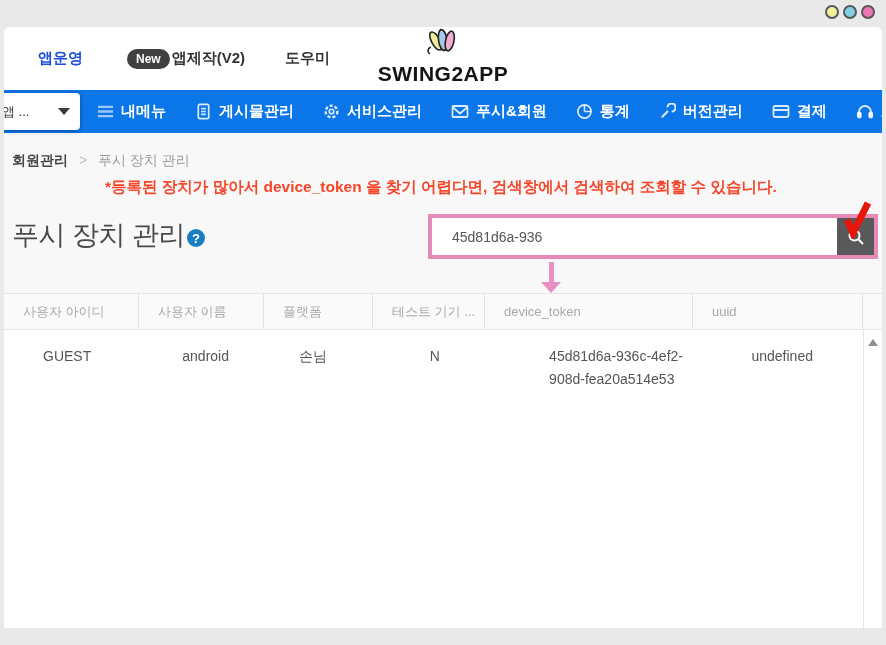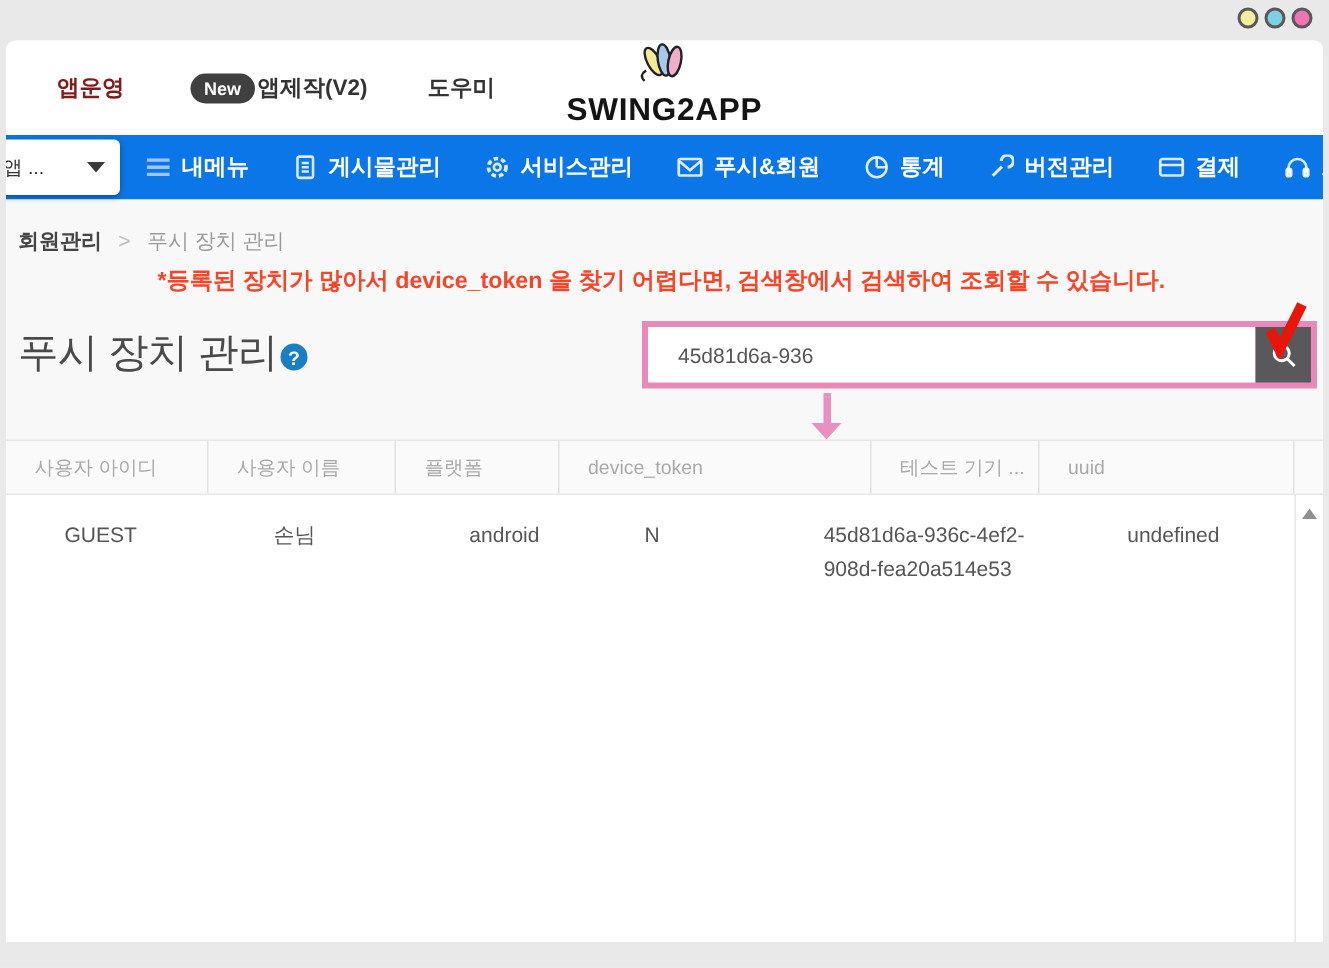--- a/index.html
+++ b/index.html
@@ -13,21 +13,21 @@
   .dot-cyan   { background:#7fd0e4; }
   .dot-pink   { background:#ee74b2; }
 
   
   .card { position:absolute; left:4px; right:4px; top:27px; bottom:17px;
           background:#fff; border-radius:6px 6px 0 0; overflow:hidden; }
 
   
   .topbar { position:relative; height:63px; background:#fff; }
   .top-links { position:absolute; left:34px; top:0; height:63px; display:flex; align-items:center; }
-  .link-primary { color:#7f1d1d; font-weight:bold; font-size:15px; cursor:pointer; }
+  .link-primary { color:#1d4ed8; font-weight:bold; font-size:15px; cursor:pointer; }
   .badge-new { margin-left:44px; background:#404040; color:#fff; font-size:12px; font-weight:bold;
                padding:3px 9px; border-radius:11px; }
   .link-dark { color:#333; font-weight:bold; font-size:15px; cursor:pointer; }
   .link-make { margin-left:2px; }
   .link-help { margin-left:40px; }
   .logo { position:absolute; left:50%; transform:translateX(-50%); top:0; height:63px;
           display:flex; align-items:center; gap:5px;flex-direction:column; }
   .logo-text { font-size:21px; font-weight:800; color:#141414; letter-spacing:.5px; }
 
   
@@ -248,30 +248,30 @@
       <div class="pink-arrow">
         <span class="shaft"></span>
           <span class="head"></span>
       </div>
 
       <div class="table">
         <div class="thead">
           <div class="th c1">사용자 아이디</div>
           <div class="th c2">사용자 이름</div>
           <div class="th c3">플랫폼</div>
+          <div class="th c4">테스트 기기 ...</div>
           <div class="th c5">device_token</div>
-          <div class="th c4">테스트 기기 ...</div>
           <div class="th c6">uuid</div>
           <div class="th th-filler"></div>
         </div>
         <div class="tbody">
           <div class="trow">
             <div class="td c1">GUEST</div>
+            <div class="td c3">android</div>
             <div class="td c2">손님</div>
-            <div class="td c3">android</div>
             <div class="td c4">N</div>
             <div class="td c5">45d81d6a-936c-4ef2-908d-fea20a514e53</div>
             <div class="td c6">undefined</div>
           </div>
           <div class="scrolltrack">
             <span class="scroll-up"></span>
           </div>
         </div>
       </div>
 

